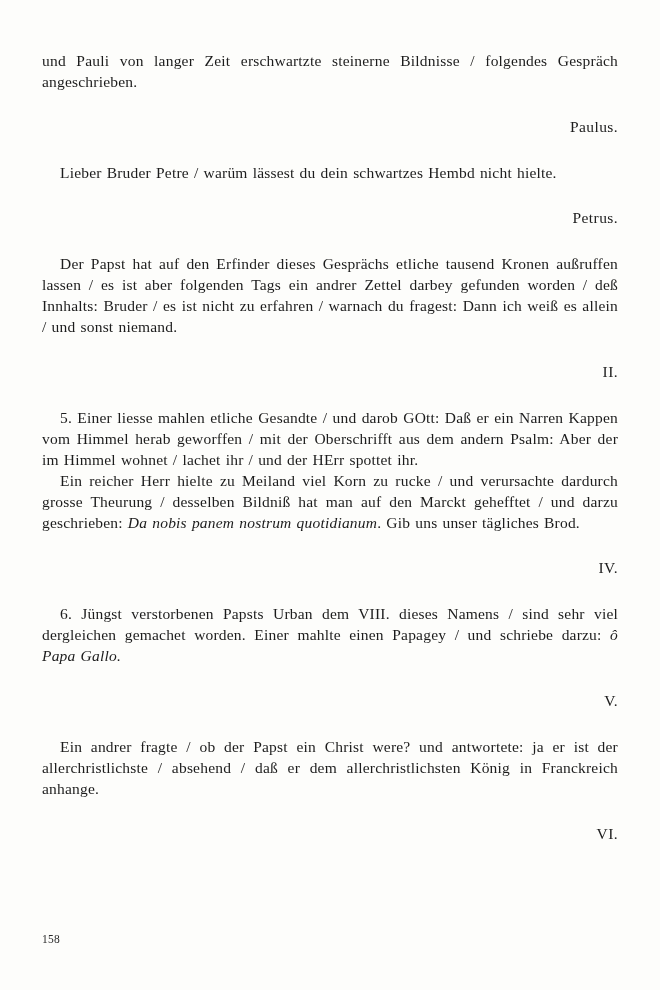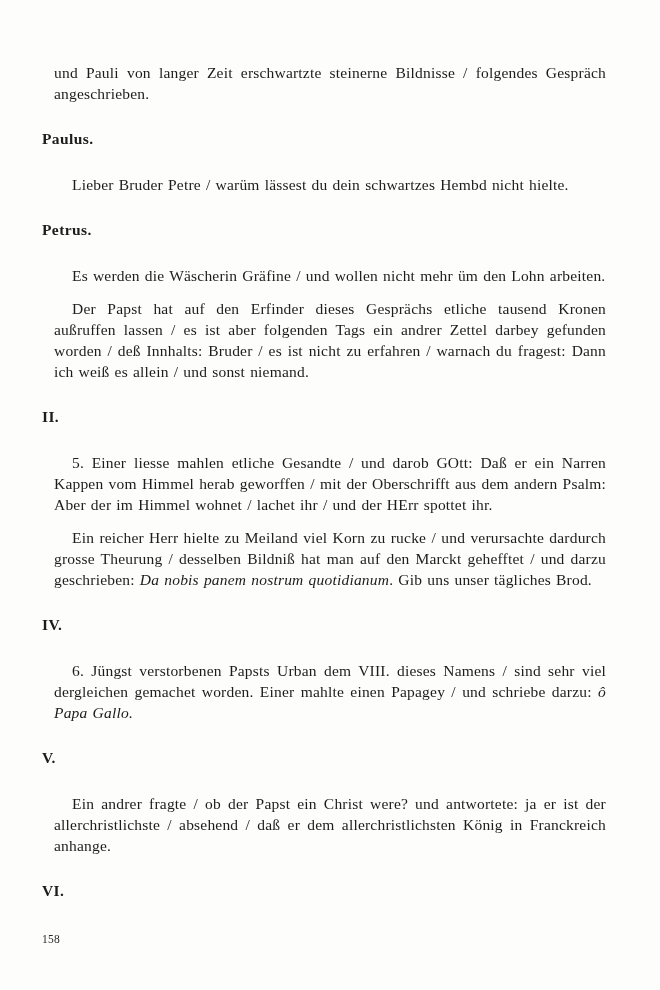--- a/index.html
+++ b/index.html
@@ -20,33 +20,33 @@
     overflow: hidden;
     box-sizing: border-box;
   }
   .text-block {
     position: absolute;
     top: 50px;
     left: 42px;
     right: 42px;
   }
   .text-block p {
-    margin: 12px;
+    margin: 0;
     text-align: justify;
     letter-spacing: 0.2px;
     word-spacing: 1px;
   }
   .text-block p.indent {
     text-indent: 18px;
   }
   .text-block h2 {
     margin: 24px 0 25px 0;
-    text-align: left;
+    text-align: right;
     font-size: 15.5px;
-    font-weight: bold;
+    font-weight: normal;
     letter-spacing: 0.4px;
   }
   .italic {
     font-style: italic;
   }
   .page-number {
     position: absolute;
     left: 42px;
     top: 929px;
     font-size: 11.5px;
@@ -57,21 +57,20 @@
 </style>
 </head>
 <body>
 
 <div class="page">
   <div class="text-block">
       <p><span>und Pauli von langer Zeit erschwartzte steinerne Bildnisse / folgendes Gespräch angeschrieben.</span></p>
       <h2>Paulus.</h2>
       <p class="indent"><span>Lieber Bruder Petre / warüm lässest du dein schwartzes Hembd nicht hielte.</span></p>
       <h2>Petrus.</h2>
-      <p class="indent"><span>Es werden die Wäscherin Gräfine / und wollen nicht mehr üm den Lohn arbeiten.</span></p>
       <p class="indent"><span>Der Papst hat auf den Erfinder dieses Gesprächs etliche tausend Kronen außruffen lassen / es ist aber folgenden Tags ein andrer Zettel darbey gefunden worden / deß Innhalts: Bruder / es ist nicht zu erfahren / warnach du fragest: Dann ich weiß es allein / und sonst niemand.</span></p>
       <h2>II.</h2>
       <p class="indent"><span>5. Einer liesse mahlen etliche Gesandte / und darob GOtt: Daß er ein Narren Kappen vom Himmel herab geworffen / mit der Oberschrifft aus dem andern Psalm: Aber der im Himmel wohnet / lachet ihr / und der HErr spottet ihr.</span></p>
       <p class="indent"><span>Ein reicher Herr hielte zu Meiland viel Korn zu rucke / und verursachte dardurch grosse Theurung / desselben Bildniß hat man auf den Marckt gehefftet / und darzu geschrieben: </span><span class="italic">Da nobis panem nostrum quotidianum</span><span>. Gib uns unser tägliches Brod.</span></p>
       <h2>IV.</h2>
       <p class="indent"><span>6. Jüngst verstorbenen Papsts Urban dem VIII. dieses Namens / sind sehr viel dergleichen gemachet worden. Einer mahlte einen Papagey / und schriebe darzu: </span><span class="italic">ô Papa Gallo.</span></p>
       <h2>V.</h2>
       <p class="indent"><span>Ein andrer fragte / ob der Papst ein Christ were? und antwortete: ja er ist der allerchristlichste / absehend / daß er dem allerchristlichsten König in Franckreich anhange.</span></p>
       <h2>VI.</h2>
     </div>

